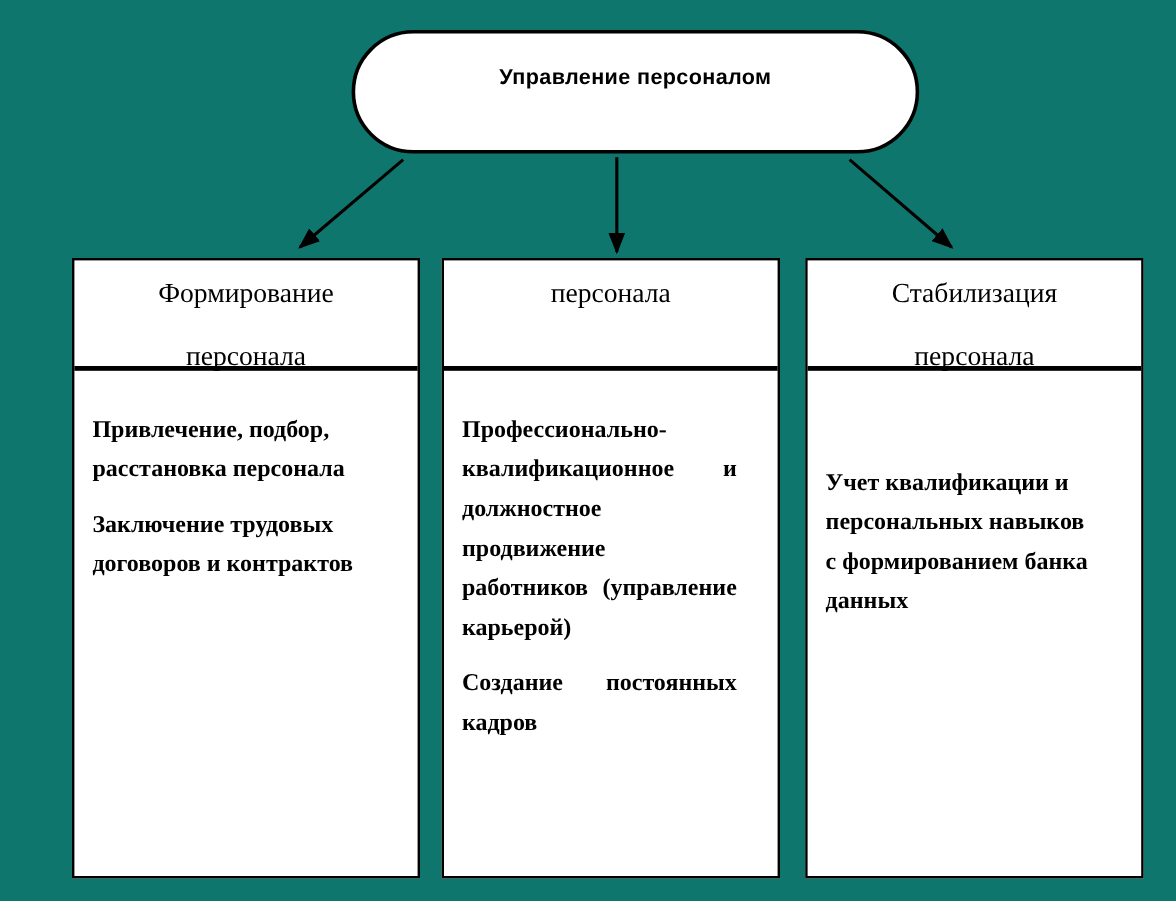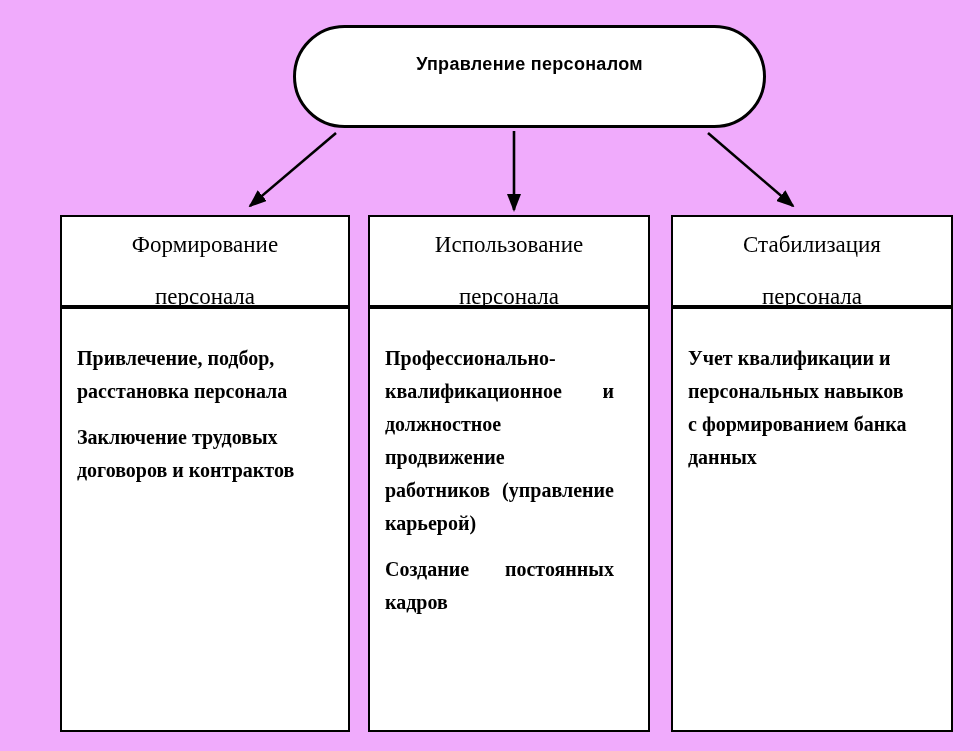--- a/index.html
+++ b/index.html
@@ -4,21 +4,21 @@
 <style>
   html, body {
     margin: 0;
     padding: 0;
     background: #ffffff;
   }
   .canvas {
     position: relative;
     width: 980px;
     height: 751px;
-    background: #f0abfc;
+    background: #0f766e;
     overflow: hidden;
     font-family: "Liberation Serif", serif;
     color: #000000;
   }
 
   
   .stadium {
     position: absolute;
     left: 293px;
     top: 25px;
@@ -75,21 +75,21 @@
   }
   .col-header .hline { display: block; }
 
   .col-body {
     padding: 33px 24px 0 15px;
     font-weight: bold;
     font-size: 20px;
     line-height: 33px;
   }
   .col-2 .col-body { padding-right: 34px; }
-  .col-3 .col-body { padding-right: 38px; }
+  .col-3 .col-body { padding-right: 38px; margin-top: 44px; }
   .col-body p {
     margin: 0 0 13px 0;
     text-align: left;
   }
   .col-2 .col-body p { text-align: justify; }
 </style>
 </head>
 <body>
 
 <div class="canvas">
@@ -115,21 +115,20 @@
       <span class="hline">персонала</span>
     </div>
     <div class="col-body">
       <p>Привлечение, подбор, расстановка персонала</p>
       <p>Заключение трудовых договоров и контрактов</p>
     </div>
   </div>
 
   <div class="col col-2">
     <div class="col-header">
-      <span class="hline">Использование</span>
       <span class="hline">персонала</span>
     </div>
     <div class="col-body">
       <p>Профессионально-квалификационное и должностное продвижение работников (управление карьерой)</p>
       <p>Создание постоянных кадров</p>
     </div>
   </div>
 
   <div class="col col-3">
     <div class="col-header">

